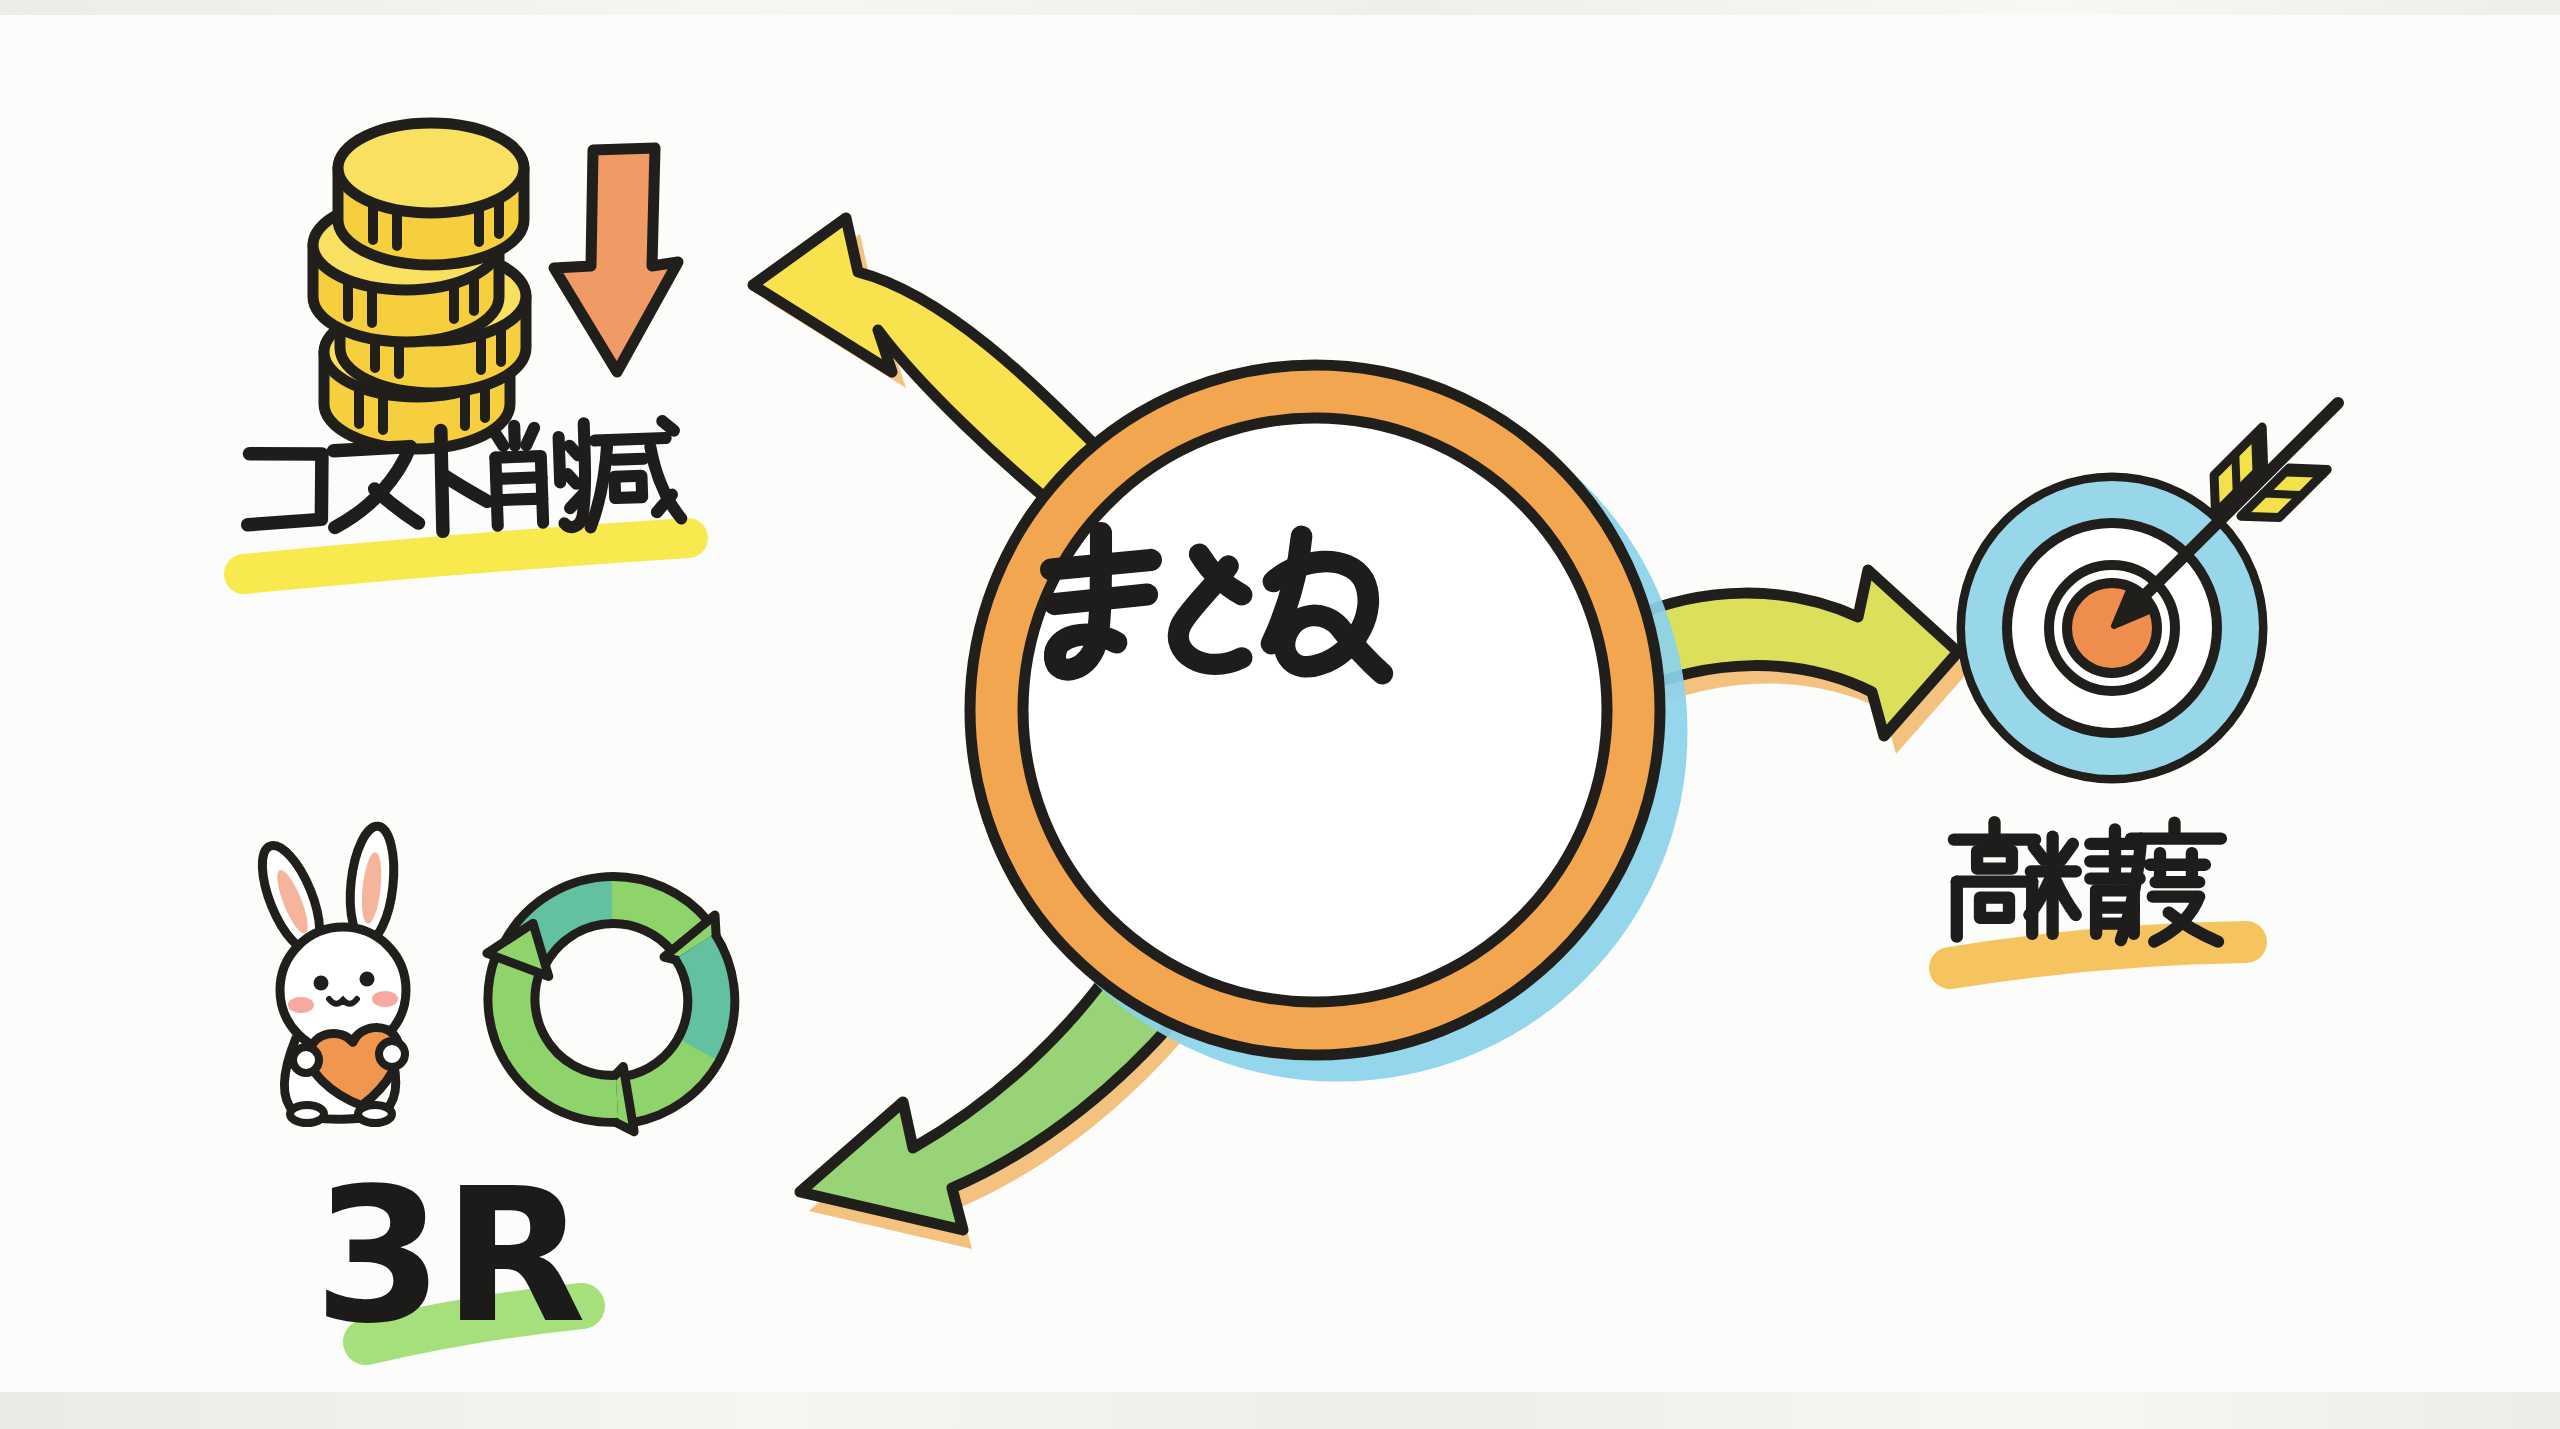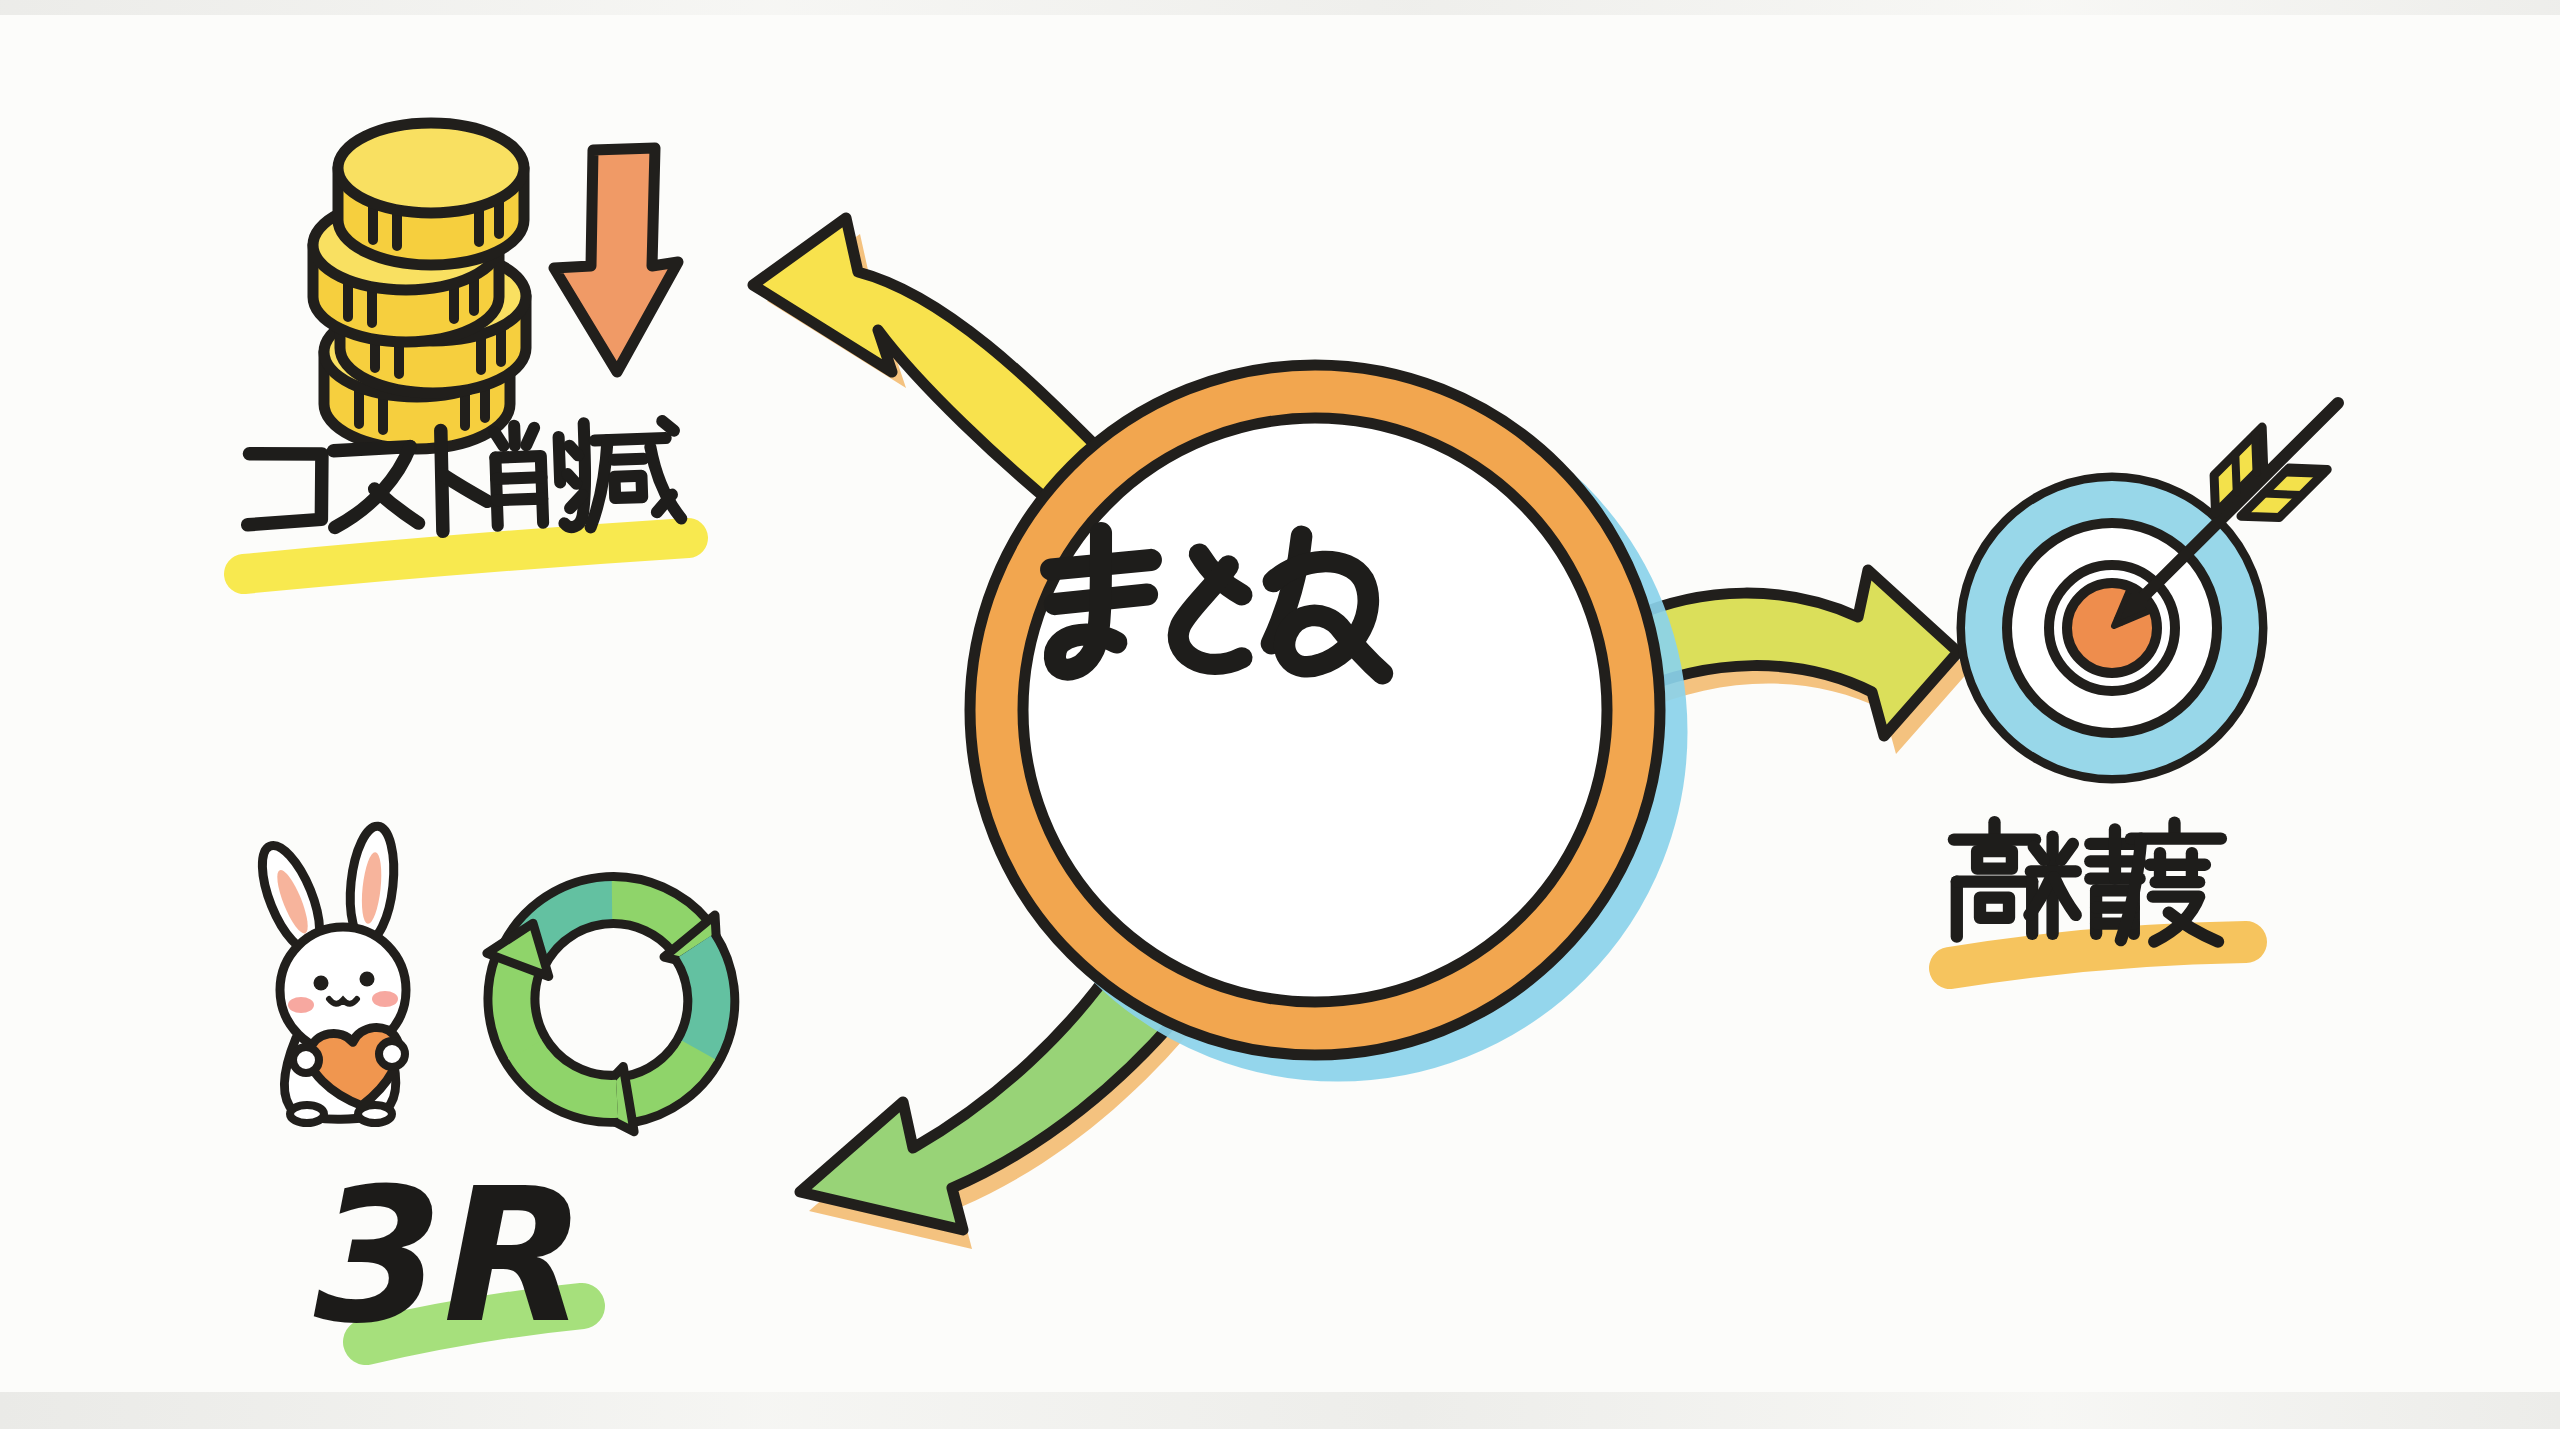--- a/index.html
+++ b/index.html
@@ -1,21 +1,21 @@
 <!DOCTYPE html>
 <html><head>
 <meta charset="utf-8">
 <style>
   html,body{margin:0;padding:0;}
   body{
     width:2560px;height:1429px;overflow:hidden;
     background:#fcfcfa;
     font-family:"DejaVu Sans","Liberation Sans",sans-serif;
   }
-  .stage{position:relative;width:2276px;height:1429px;font-style:italic;}
+  .stage{position:relative;width:2276px;height:1429px;}
   svg{display:block;}
   .glyph-stroke{fill:none;stroke:#1e1d1b;stroke-linecap:round;stroke-linejoin:round;}
   .outline{stroke:#211f1c;stroke-linejoin:round;stroke-linecap:round;}
   .hidden-label{opacity:0;pointer-events:none;font-size:40px;}
   text.threeR{
     font-family:"DejaVu Sans","Liberation Sans",sans-serif;
     font-weight:bold;fill:#1c1b19;
   }
 </style>
 </head>

